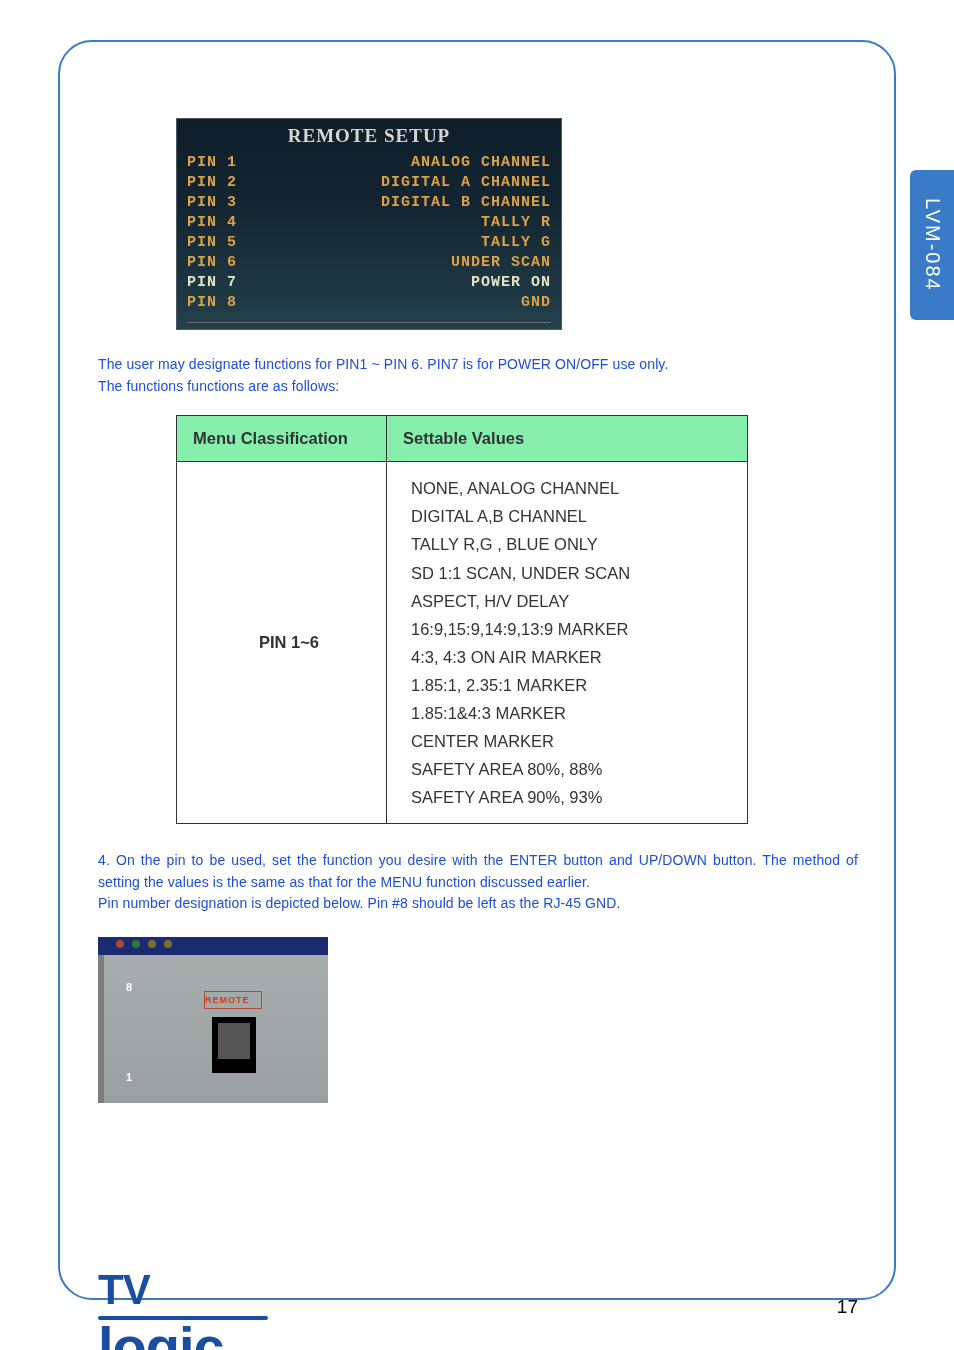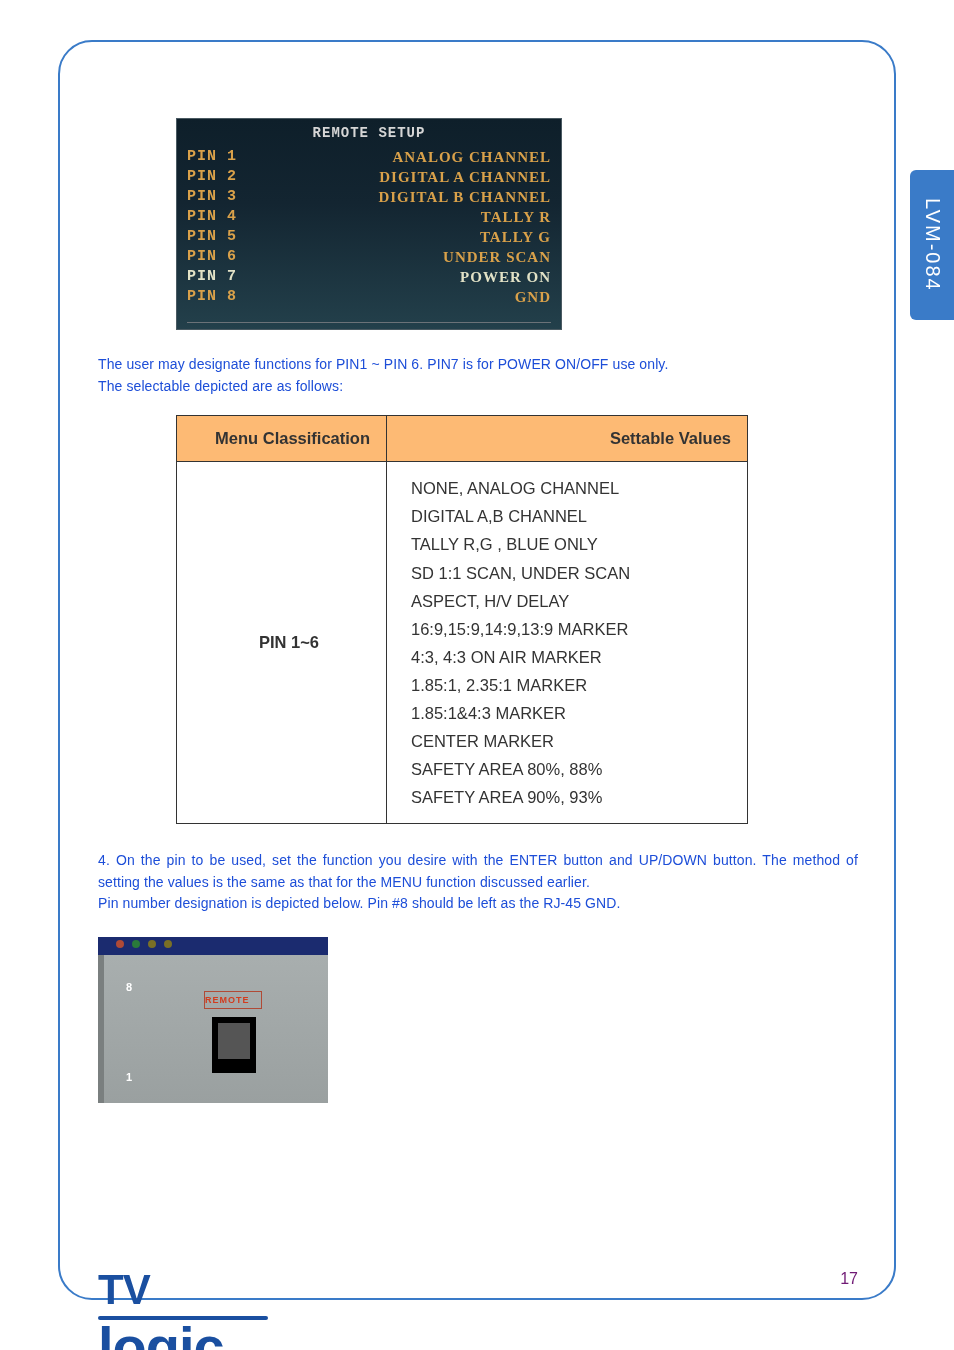--- a/index.html
+++ b/index.html
@@ -54,27 +54,28 @@
     padding: 6px 10px 8px 10px;
     font-family: "Courier New", monospace;
     font-size: 15px;
     color: #d9a14a;
     position: relative;
   }
   .osd-title {
     color: #d6d6d6;
     font-weight: bold;
     text-align: center;
-    font-size: 14px;
+    font-size: 19px;
     margin-bottom: 6px;
     letter-spacing: 1px;
+    font-family: Liberation Serif, serif;
   }
   .osd-row { display: flex; justify-content: space-between; line-height: 20px; }
   .osd-row .left { color: #d9a14a; font-weight: bold; letter-spacing: 1px; }
-  .osd-row .right { color: #d9a14a; font-weight: bold; letter-spacing: 1px; text-align: left; font-family: Liberation Serif, serif; }
+  .osd-row .right { color: #d9a14a; font-weight: bold; letter-spacing: 1px; text-align: left; }
   .osd-row.sel .left, .osd-row.sel .right { color: #e2e2c6; }
   .osd-bottom-line {
     position: absolute; left: 10px; right: 10px; bottom: 6px; height: 1px; background: #6b7278;
   }
 
   .para {
     font-size: 14px;
     color: #1d4ed8;
     line-height: 1.55;
     letter-spacing: 0.1px;
@@ -89,22 +90,22 @@
     width: 572px;
   }
   table.settable th, table.settable td {
     border: 1.5px solid #333;
     padding: 12px 16px;
     font-size: 16.5px;
     color: #333;
   }
   table.settable th {
     font-weight: bold;
-    text-align: right;
-    background: #fdba74;
+    text-align: left;
+    background: #86efac;
     height: 46px;
   }
   table.settable td.menu-col {
     text-align: center;
     font-weight: bold;
     vertical-align: middle;
     width: 210px;
     padding-left: 31px;
   }
   table.settable td.values-col {
@@ -185,23 +186,23 @@
     bottom: -4px;
     width: 170px;
     height: 4px;
     background: #1a4fa0;
     border-radius: 2px;
   }
 
   .page-number {
     position: absolute;
     right: 96px;
-    bottom: 62px;
-    font-size: 16px;
-    color: #701a75;
+    bottom: 32px;
+    font-size: 19px;
+    color: #000000;
   }
 </style>
 </head>
 <body>
 
 <div class="page-frame"></div>
 
 <div class="side-tab">
   <span>LVM-084</span>
 </div>
@@ -242,21 +243,21 @@
         <div class="osd-row">
           <span class="left">PIN 8</span>
           <span class="right">GND</span>
         </div>
       </div>
     <div class="osd-bottom-line"></div>
   </div>
 
   <div class="para first">
     <div>The user may designate functions for PIN1 ~ PIN 6. PIN7 is for POWER ON/OFF use only.</div>
-    <div>The selectable depicted are as follows:</div>
+    <div>The functions functions are as follows:</div>
   </div>
 
   <table class="settable">
     <thead>
       <tr>
         <th>Menu Classification</th>
         <th>Settable Values</th>
       </tr>
     </thead>
     <tbody>

